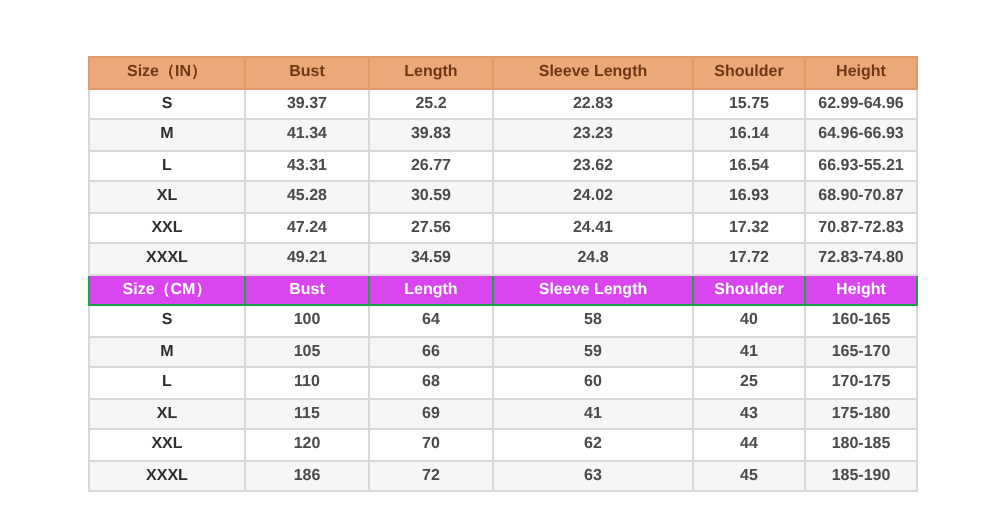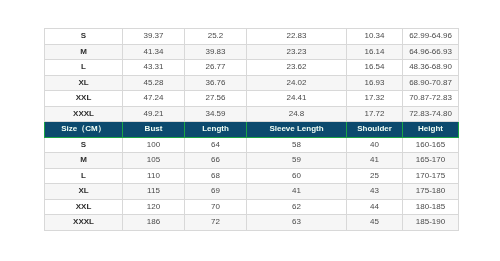--- a/index.html
+++ b/index.html
@@ -44,79 +44,87 @@
   col.c-should { width: 56px; }
   col.c-height { width: 56px; }
 
   tr.hdr-in td {
     background: #eda87a;
     color: #6f3715;
     font-weight: bold;
     border-color: #e09a6a;
   }
   tr.hdr-cm td {
-    background: #0c4a6e;
+    background: #d946ef;
     color: #f2fff5;
     font-weight: bold;
     border-color: #1aa344;
   }
   tr.row-odd td  { background: #ffffff; }
   tr.row-even td { background: #f6f6f6; }
 
   td.size-cell {
     font-weight: bold;
     color: #2e2e2e;
   }
   td.val-cell {
-    font-weight: normal;
+    font-weight: bold;
     color: #4a4a4a;
   }
 </style>
 </head>
 <body>
 
 <div id="size-chart-wrap">
   <table class="size-chart">
     <colgroup>
       <col class="c-size">
         <col class="c-bust">
         <col class="c-length">
       <col class="c-sleeve">
         <col class="c-should">
         <col class="c-height">
     </colgroup>
     <tbody>
+        <tr class="hdr-in">
+          <td>Size（IN）</td>
+          <td>Bust</td>
+          <td>Length</td>
+          <td>Sleeve Length</td>
+          <td>Shoulder</td>
+          <td>Height</td>
+        </tr>
         <tr class="row-odd">
           <td class="size-cell">S</td>
           <td class="val-cell">39.37</td>
           <td class="val-cell">25.2</td>
           <td class="val-cell">22.83</td>
-          <td class="val-cell">10.34</td>
+          <td class="val-cell">15.75</td>
           <td class="val-cell">62.99-64.96</td>
         </tr>
         <tr class="row-even">
           <td class="size-cell">M</td>
           <td class="val-cell">41.34</td>
           <td class="val-cell">39.83</td>
           <td class="val-cell">23.23</td>
           <td class="val-cell">16.14</td>
           <td class="val-cell">64.96-66.93</td>
         </tr>
         <tr class="row-odd">
           <td class="size-cell">L</td>
           <td class="val-cell">43.31</td>
           <td class="val-cell">26.77</td>
           <td class="val-cell">23.62</td>
           <td class="val-cell">16.54</td>
-          <td class="val-cell">48.36-68.90</td>
+          <td class="val-cell">66.93-55.21</td>
         </tr>
         <tr class="row-even">
           <td class="size-cell">XL</td>
           <td class="val-cell">45.28</td>
-          <td class="val-cell">36.76</td>
+          <td class="val-cell">30.59</td>
           <td class="val-cell">24.02</td>
           <td class="val-cell">16.93</td>
           <td class="val-cell">68.90-70.87</td>
         </tr>
         <tr class="row-odd">
           <td class="size-cell">XXL</td>
           <td class="val-cell">47.24</td>
           <td class="val-cell">27.56</td>
           <td class="val-cell">24.41</td>
           <td class="val-cell">17.32</td>

